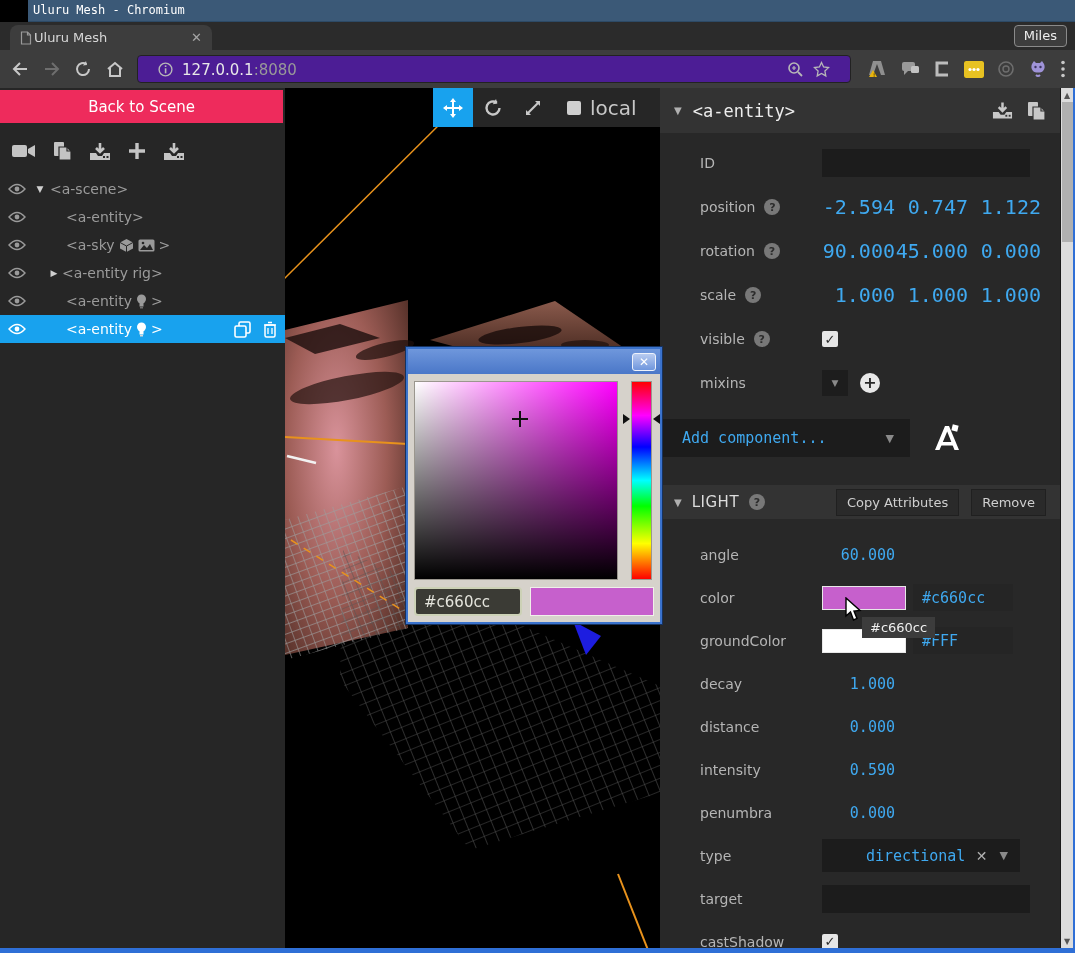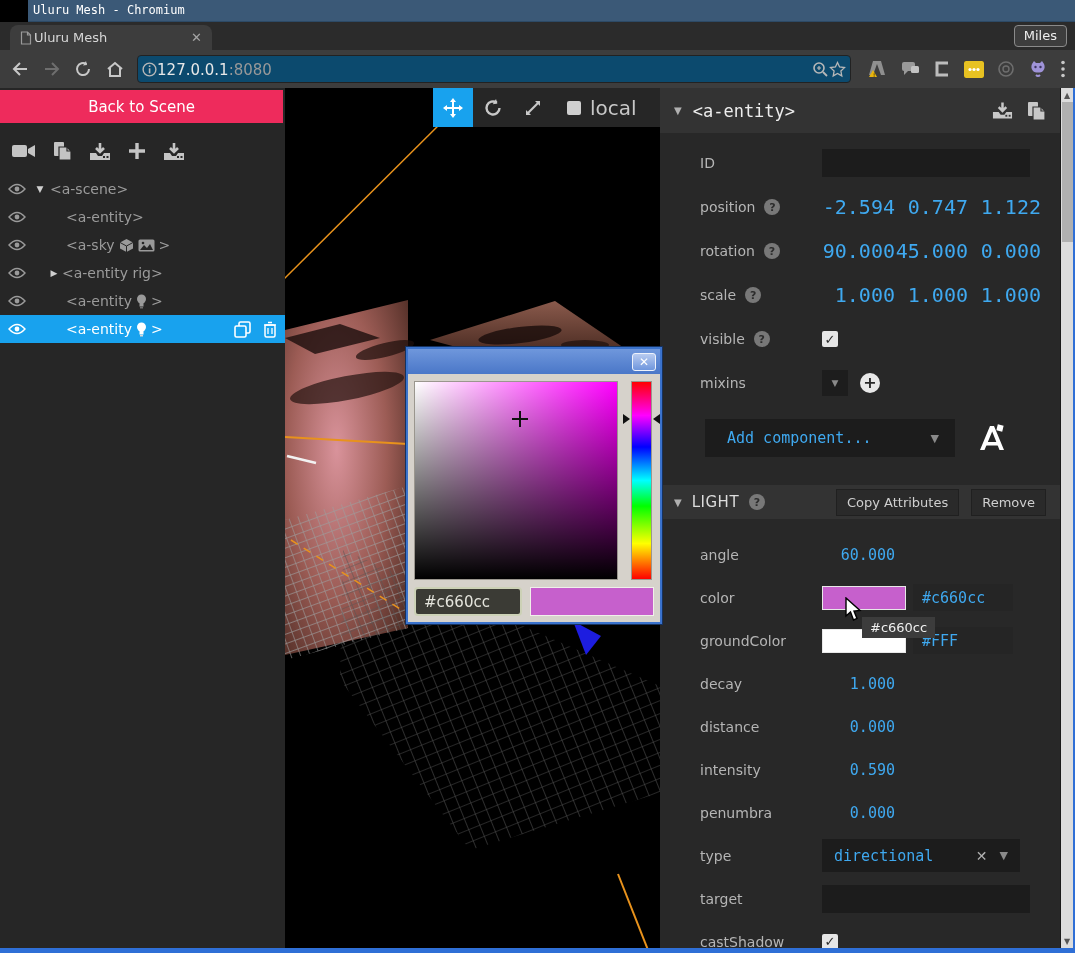--- a/index.html
+++ b/index.html
@@ -14,22 +14,22 @@
   .tab { position:absolute; left:10px; top:3px; width:202px; height:25px; background:#3d3d3d;
     border-radius:8px 8px 0 0; display:flex; align-items:center; padding:0 10px; gap:2px; }
   .tab-title { color:#d8d8d8; font-size:13px; flex:1; }
   .tab-close { color:#a5a5a5; font-size:13px; cursor:default; }
   .profile-chip { position:absolute; right:8px; top:3px; height:22px; padding:0 9px; background:#3d3d3d;
     border:1px solid #8a8a8a; border-radius:4px; color:#eee; font-size:13px; line-height:20px; }
 
   .toolbar { position:absolute; left:0; top:50px; width:1075px; height:38px; background:#3d3d3d;
     display:flex; align-items:center; padding:0 10px; gap:12px; }
   .navic { width:20px; height:20px; display:flex; align-items:center; justify-content:center; }
-  .urlbar { width:722px; height:28px; background:#0c4a6e; border:1px solid #222; border-radius:4px;
-    display:flex; align-items:center; padding:0 4px; gap:0; }
+  .urlbar { width:722px; height:28px; background:#4c1d95; border:1px solid #222; border-radius:4px;
+    display:flex; align-items:center; padding:0 20px; gap:9px; }
   .url-host { color:#e8e8e8; font-size:15px; }
   .url-port { color:#999; font-size:15px; }
   .urlbar .spacer { flex:1; }
   .ext-row { display:flex; align-items:center; gap:13px; margin-left:4px; }
 
   
   .main { position:absolute; left:0; top:88px; width:1075px; height:860px; background:#000; }
 
   
   .left-panel { position:absolute; left:0; top:0; width:285px; height:860px; background:#262626; }
@@ -75,39 +75,39 @@
   .val-blue { font-family:"DejaVu Sans Mono",monospace; font-size:15px; color:#3fa9f0; width:73px; text-align:right; }
   .checkbox { width:16px; height:16px; background:#e6e6e6; border-radius:2px; display:flex;
     align-items:center; justify-content:center; font-size:13px; font-weight:bold; color:#2b2b2b; }
   .checkbox.on::after { content:"✓"; }
   .text-input { width:208px; height:28px; background:#1c1c1c; border:none; outline:none; color:#ddd;
     font-family:"DejaVu Sans Mono",monospace; font-size:14px; padding:0 8px; }
   .mixin-box { width:26px; height:26px; background:#1d1d1d; color:#8a8a8a; font-size:9px;
     display:flex; align-items:center; justify-content:center; }
   .plus-circle { width:20px; height:20px; margin-left:12px; background:#e8e8e8; border-radius:50%;
     color:#282828; font-size:16px; font-weight:bold; display:flex; align-items:center; justify-content:center; line-height:1; }
-  .add-row { margin-top:14px; height:38px; display:flex; align-items:center; padding-left:45px; }
+  .add-row { margin-top:14px; height:38px; display:flex; align-items:center; }
   .add-select { width:250px; height:38px; background:#1c1c1c; display:flex; align-items:center; padding:0 16px 0 22px; }
   .add-select .txt { font-family:"DejaVu Sans Mono",monospace; font-size:15px; color:#3fa9f0; flex:1; }
   .add-select .arrow { color:#8a8a8a; font-size:11px; }
   .aframe-logo { margin-left:22px; }
   .light-header { margin-top:28px; height:34px; background:#333; display:flex; align-items:center;
     padding:0 14px; gap:10px; }
   .light-header .caret { font-size:10px; color:#b0b0b0; }
   .light-title { color:#dcdcdc; font-size:15px; letter-spacing:0.5px; }
   .lh-buttons { margin-left:auto; display:flex; gap:12px; }
   .lh-btn { height:27px; background:#2a2a2a; border:1px solid #202020; color:#cfcfcf; font-size:13px;
     padding:0 10px; display:flex; align-items:center; }
   .light-body { padding-top:14px; }
   .light-body .row { height:43px; }
   .swatch { width:84px; height:24px; border:1px solid #e8e8e8; }
   .hexbox { width:100px; height:27px; background:#252525; margin-left:7px; display:flex; align-items:center;
     padding-left:9px; font-family:"DejaVu Sans Mono",monospace; font-size:15px; color:#3fa9f0; }
   .type-select { width:198px; height:33px; background:#1c1c1c; display:flex; align-items:center; padding:0 12px; }
-  .type-select .txt { font-family:"DejaVu Sans Mono",monospace; font-size:15px; color:#3fa9f0; flex:1; }
+  .type-select .txt { font-family:"DejaVu Sans Mono",monospace; font-size:15px; color:#3fa9f0; margin-left:32px; flex:1; }
   .type-select .x { color:#b0b0b0; font-size:14px; margin-right:12px; }
   .type-select .arrow { color:#8a8a8a; font-size:11px; }
 
   
   .scrollbar { position:absolute; left:1060px; top:0; width:13px; height:860px; background:#dcdcdc;
     border-left:1px solid #1a1a1a; }
   .sb-arrow { height:14px; display:flex; align-items:center; justify-content:center; font-size:8px; color:#555; }
   .sb-thumb { position:absolute; left:1px; top:14px; width:11px; height:140px; background:#b0b0b0; }
   .sb-arrow.down { position:absolute; bottom:0; left:0; right:0; }
   .win-right-edge { position:absolute; left:1073px; top:0; width:2px; height:860px; background:#2f6fd6; }

